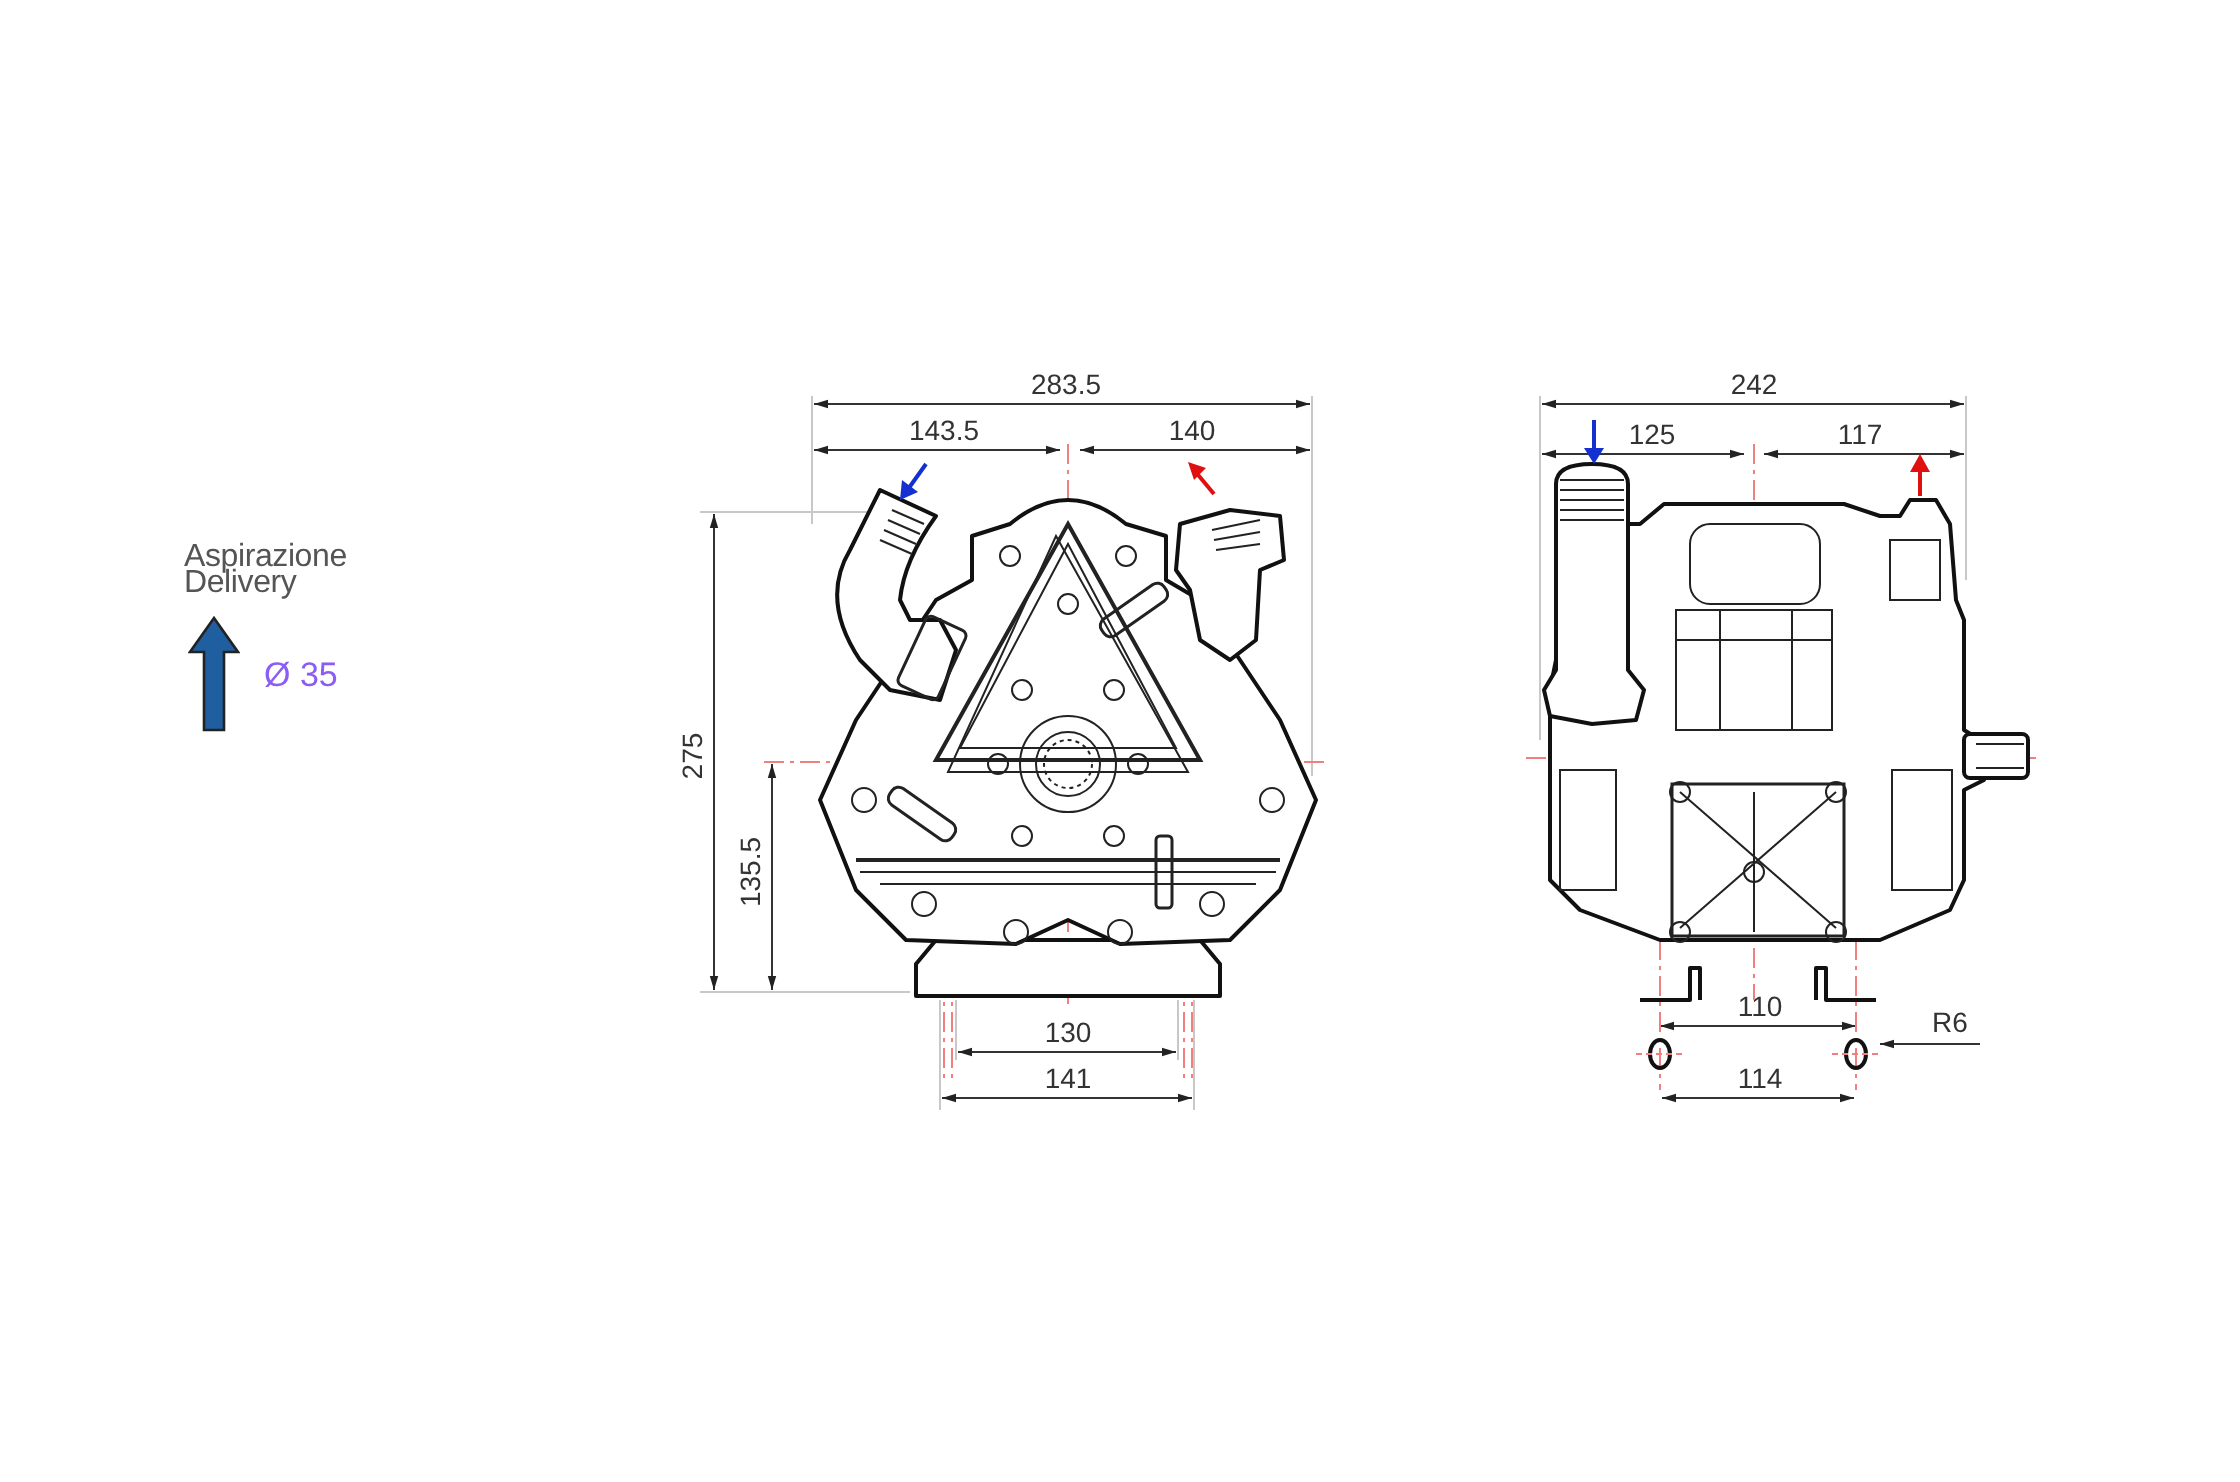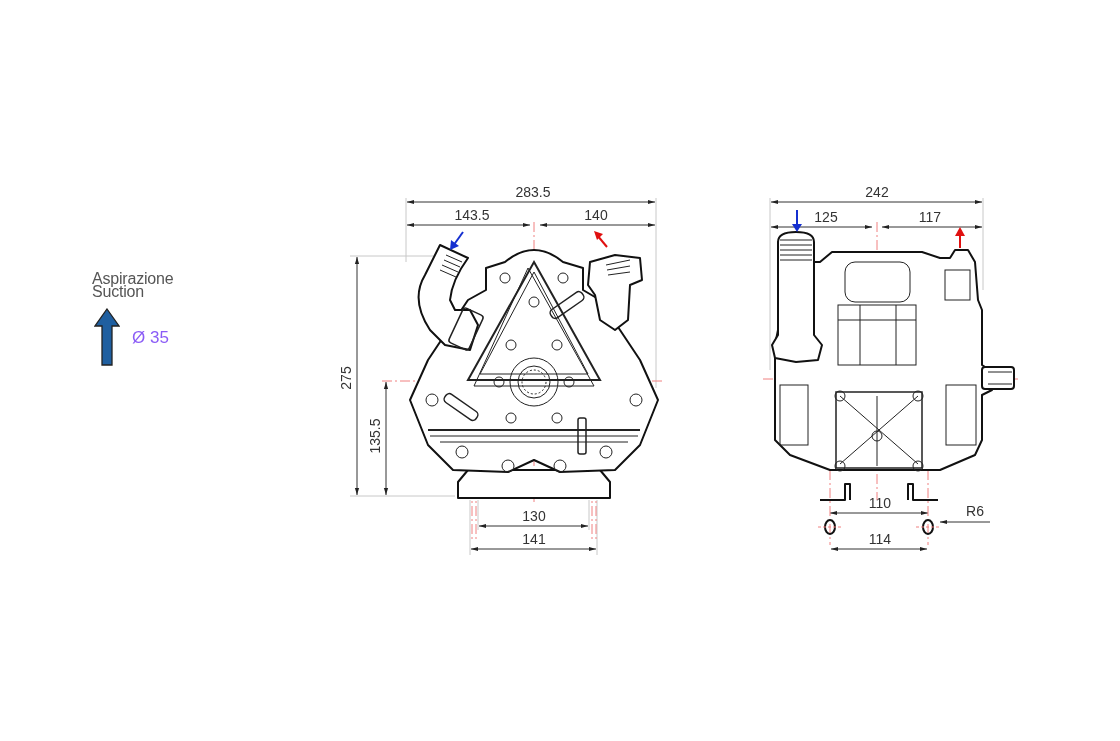--- a/index.html
+++ b/index.html
@@ -12,21 +12,21 @@
   .legend-diam { position: absolute; left: 40px; top: 56px; font-size: 17px; color: #8b5cf6; }
   svg.drawing { position: absolute; left: 0; top: 0; }
   .dim-text { font-family: "Liberation Sans", sans-serif; font-size: 14px; fill: #333; }
 </style>
 </head>
 <body>
 
 <div class="legend">
   <div class="legend-group">
     <div class="legend-label">Aspirazione</div>
-    <div class="legend-label">Suction</div>
+    <div class="legend-label">Delivery</div>
     <svg class="legend-arrow" width="26" height="58" viewBox="0 0 26 58">
       <polygon points="13,1 25,18 18,18 18,57 8,57 8,18 1,18" fill="#1f5fa0" stroke="#222" stroke-width="1.3"></polygon>
     </svg>
     <div class="legend-diam">Ø 35</div>
   </div>
 </div>
 
 <svg class="drawing" width="1120" height="741" viewBox="0 0 1120 741">
   <defs>
     <marker id="ar" viewBox="0 0 10 10" refX="10" refY="5" markerWidth="7" markerHeight="7" orient="auto-start-reverse">

